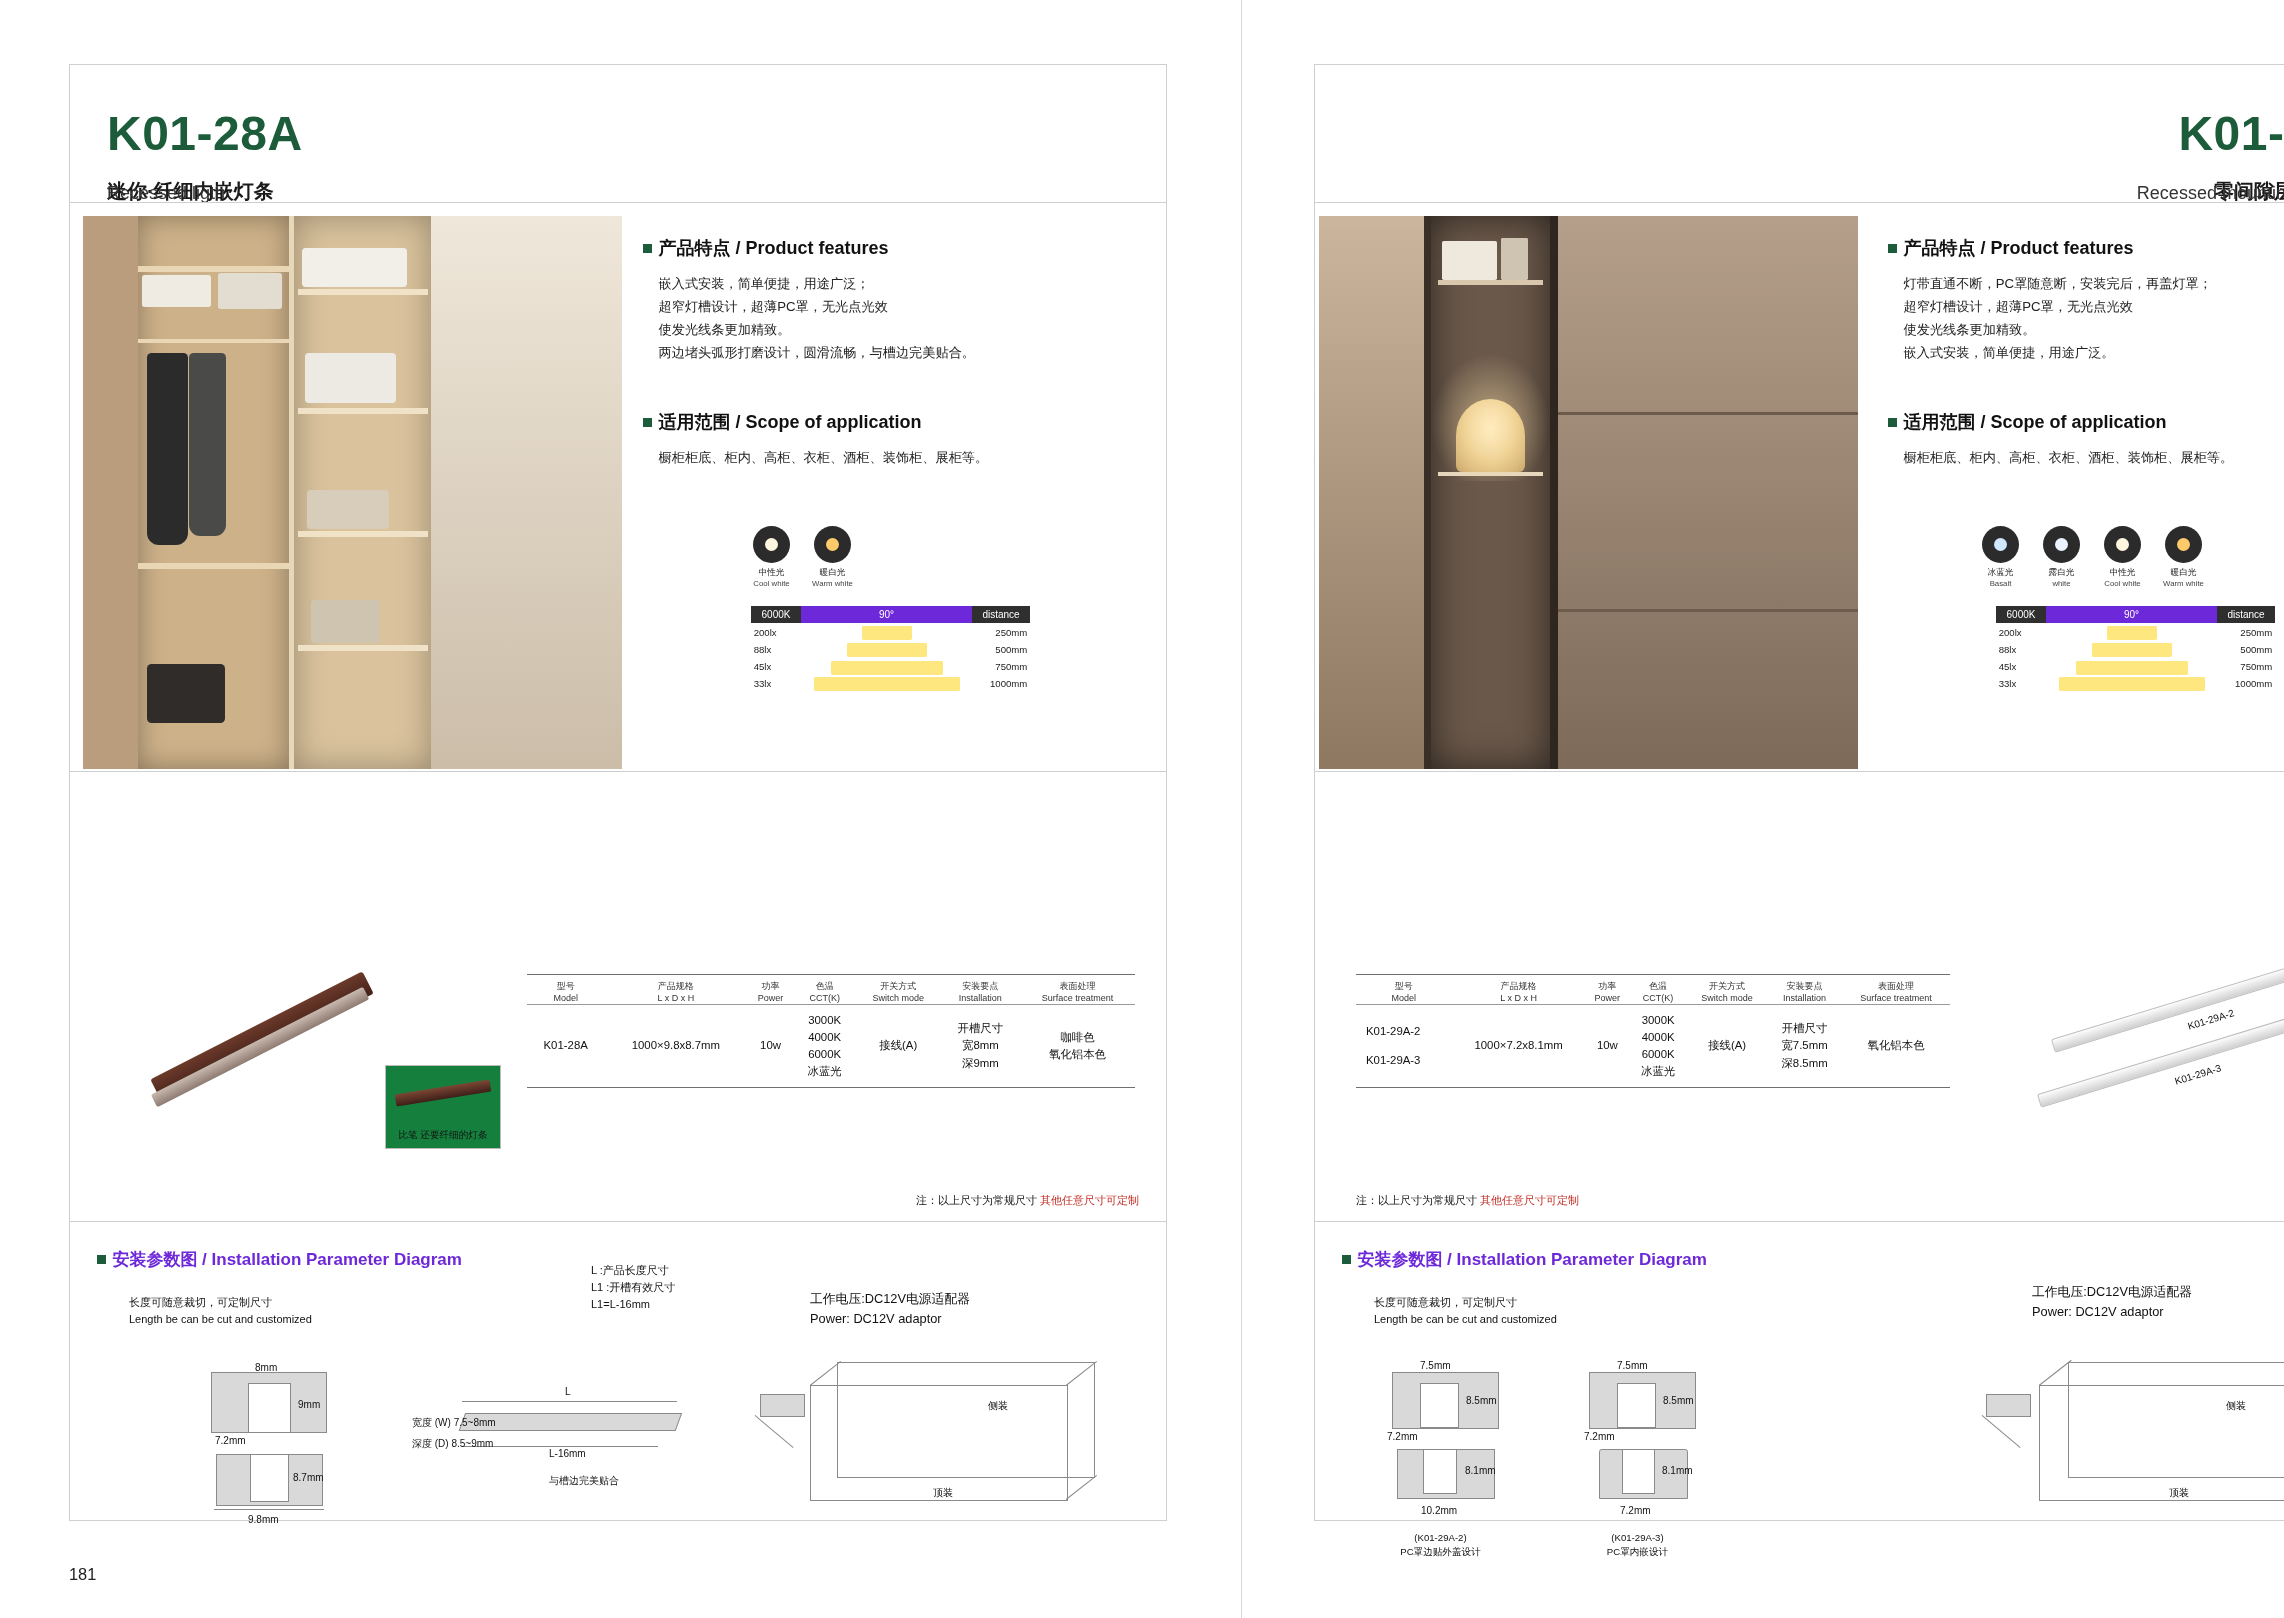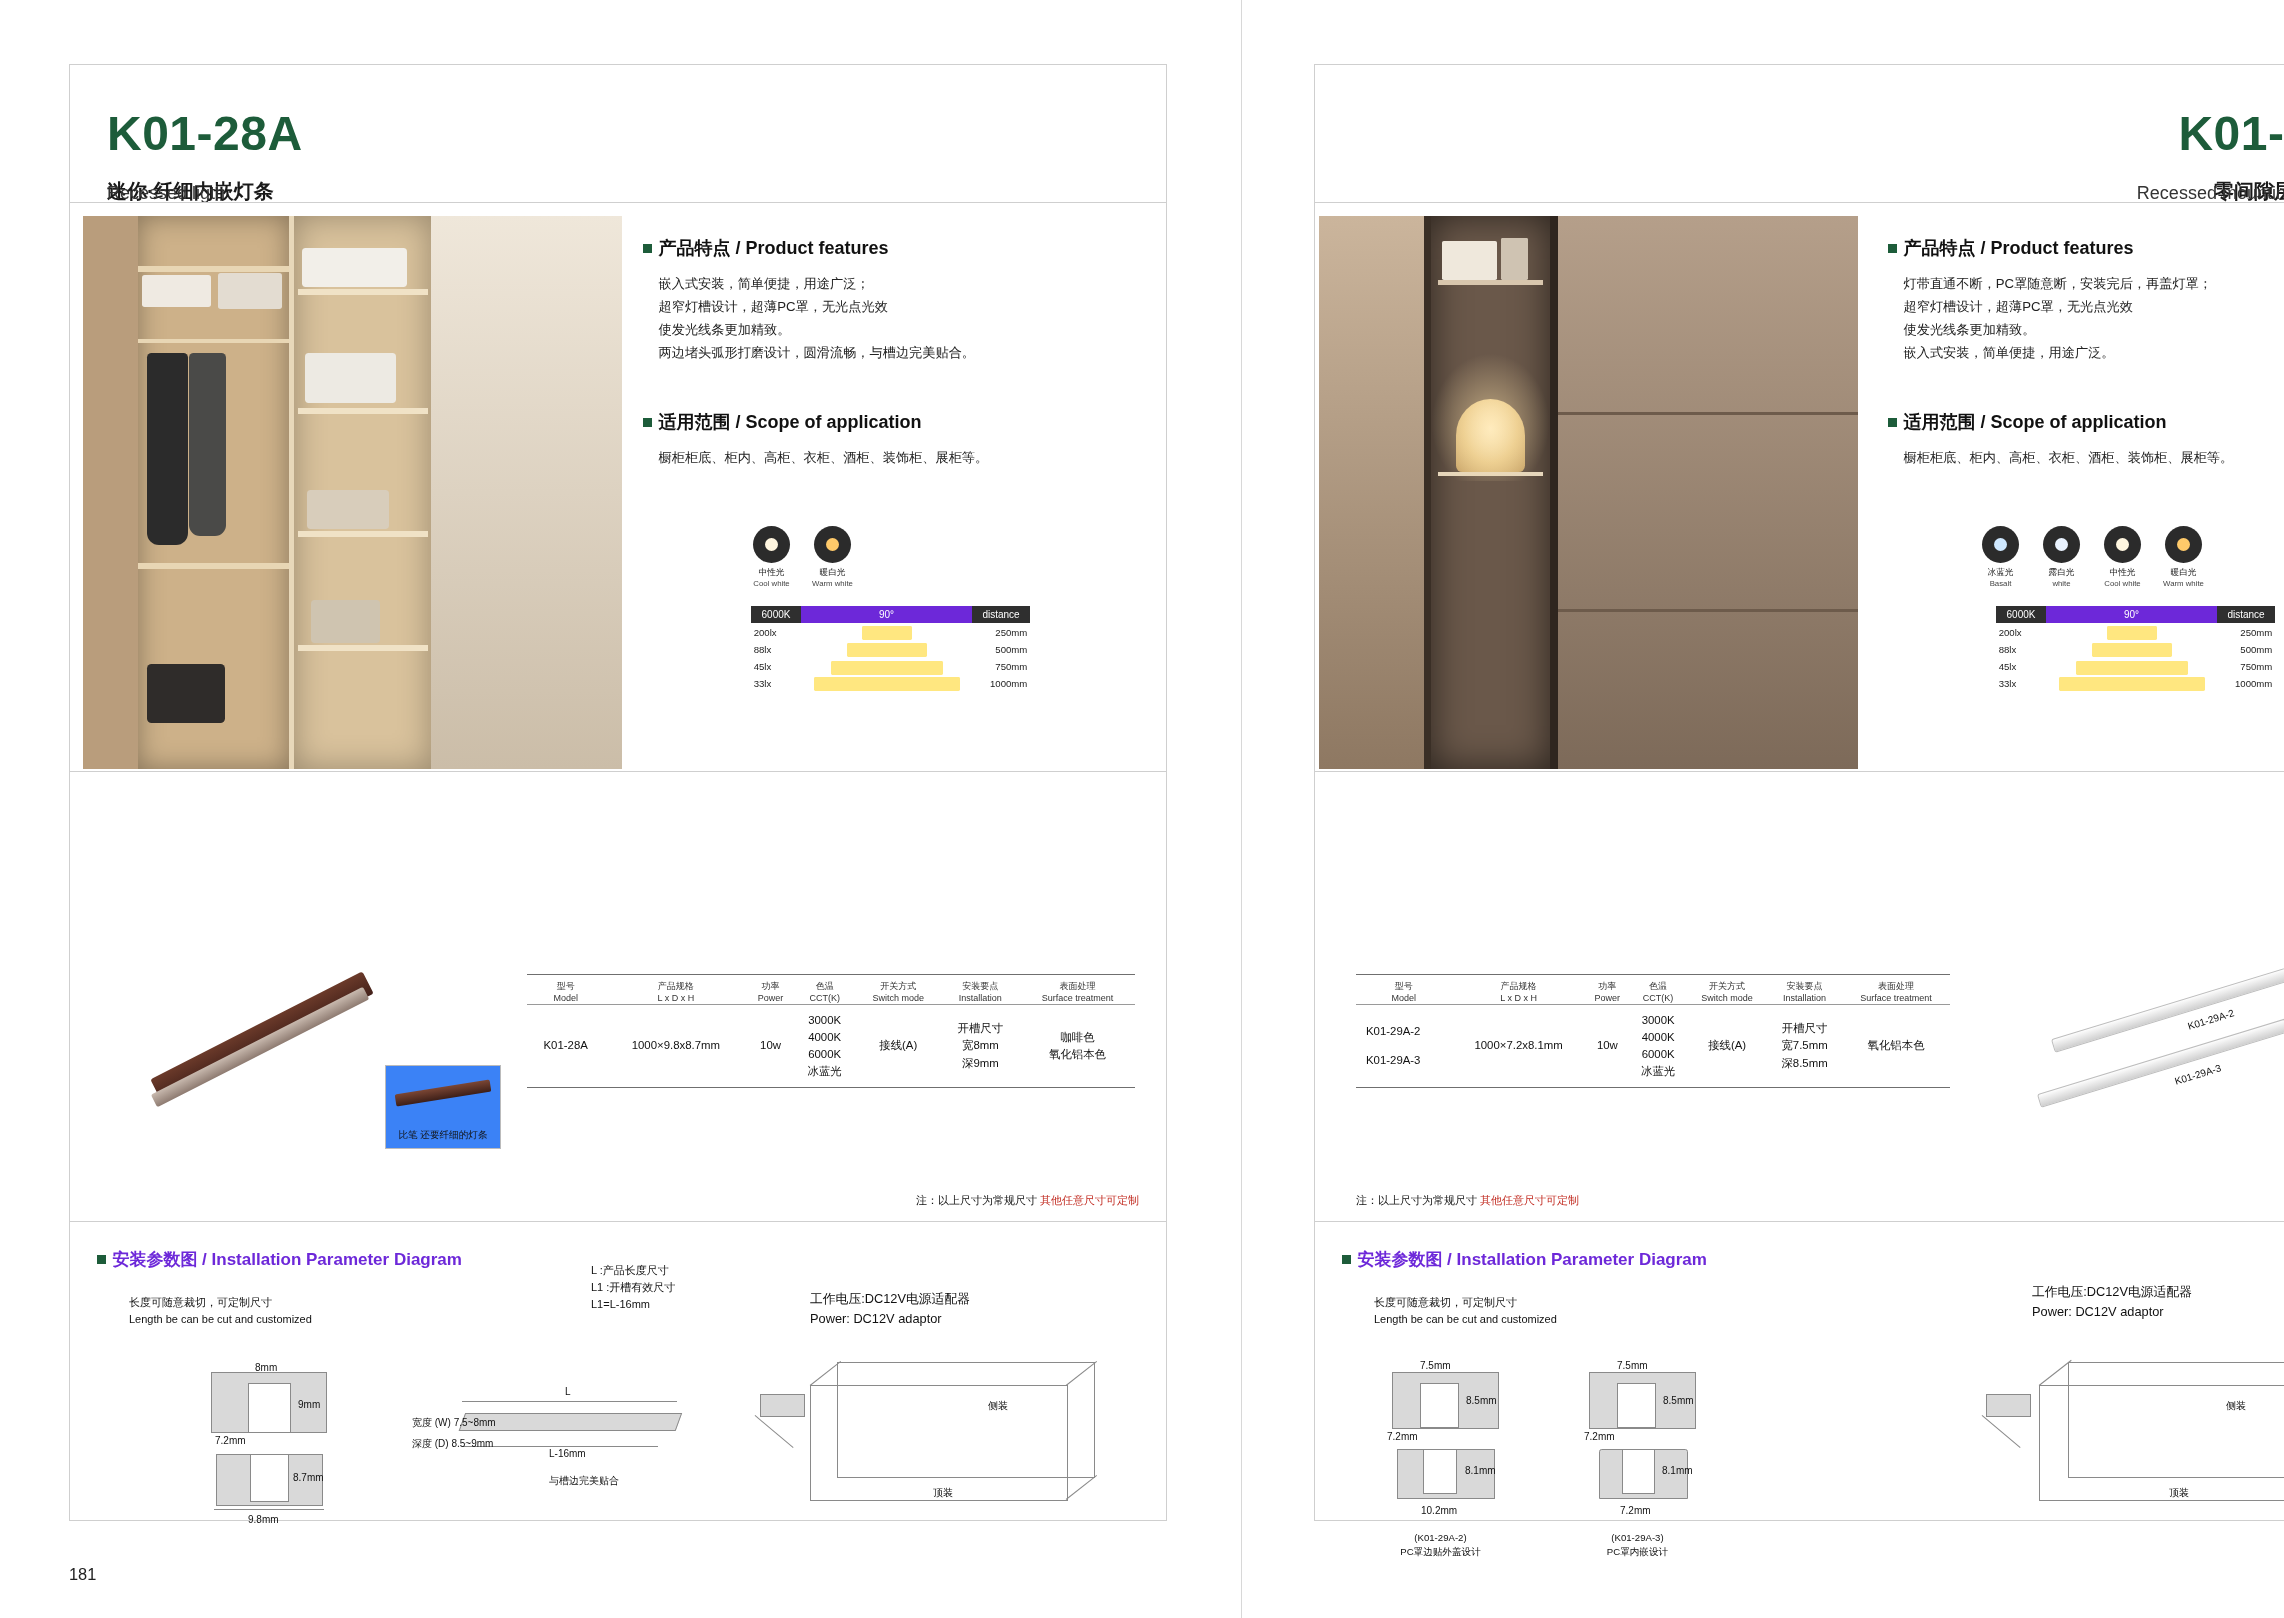--- a/index.html
+++ b/index.html
@@ -215,21 +215,21 @@
           </div>
         </div>
       </div>
 
       <div class="mid-sep" style="top:706px;"></div>
 
       <div class="prodimg" style="left:59px;top:895px;width:292px;height:192px;">
         <div class="bar3d" style="left:13.7px;top:64px;width:238px;height:25px;background:linear-gradient(180deg,#6b3a2a,#43211a);border-radius:2.7px;"></div>
         <div class="bar3d" style="left:12px;top:80px;width:238px;height:13.7px;background:linear-gradient(180deg,#c8b9ae,#8e7b71);border-radius:2.3px;"></div>
       </div>
-      <div class="prodimg" style="left:315px;top:1000px;width:114px;height:82px;border:0.5px solid #bbb;background:#3b82f6;">
+      <div class="prodimg" style="left:315px;top:1000px;width:114px;height:82px;border:0.5px solid #bbb;background:#15803d;">
         <div style="position:absolute;left:9px;top:21px;width:96px;height:12px;background:linear-gradient(180deg,#7b4634,#3d1f18);transform:rotate(-9deg);border-radius:1.8px;"></div>
         <div class="lbl" style="left:0;top:63px;width:114px;">比笔 还要纤细的灯条</div>
       </div>
 
       <table class="spec" style="left:457px;top:909px;width:608px;">
         <thead>
           <tr>
             <th>
                 <span>型号</span>
                 <span>Model</span>

